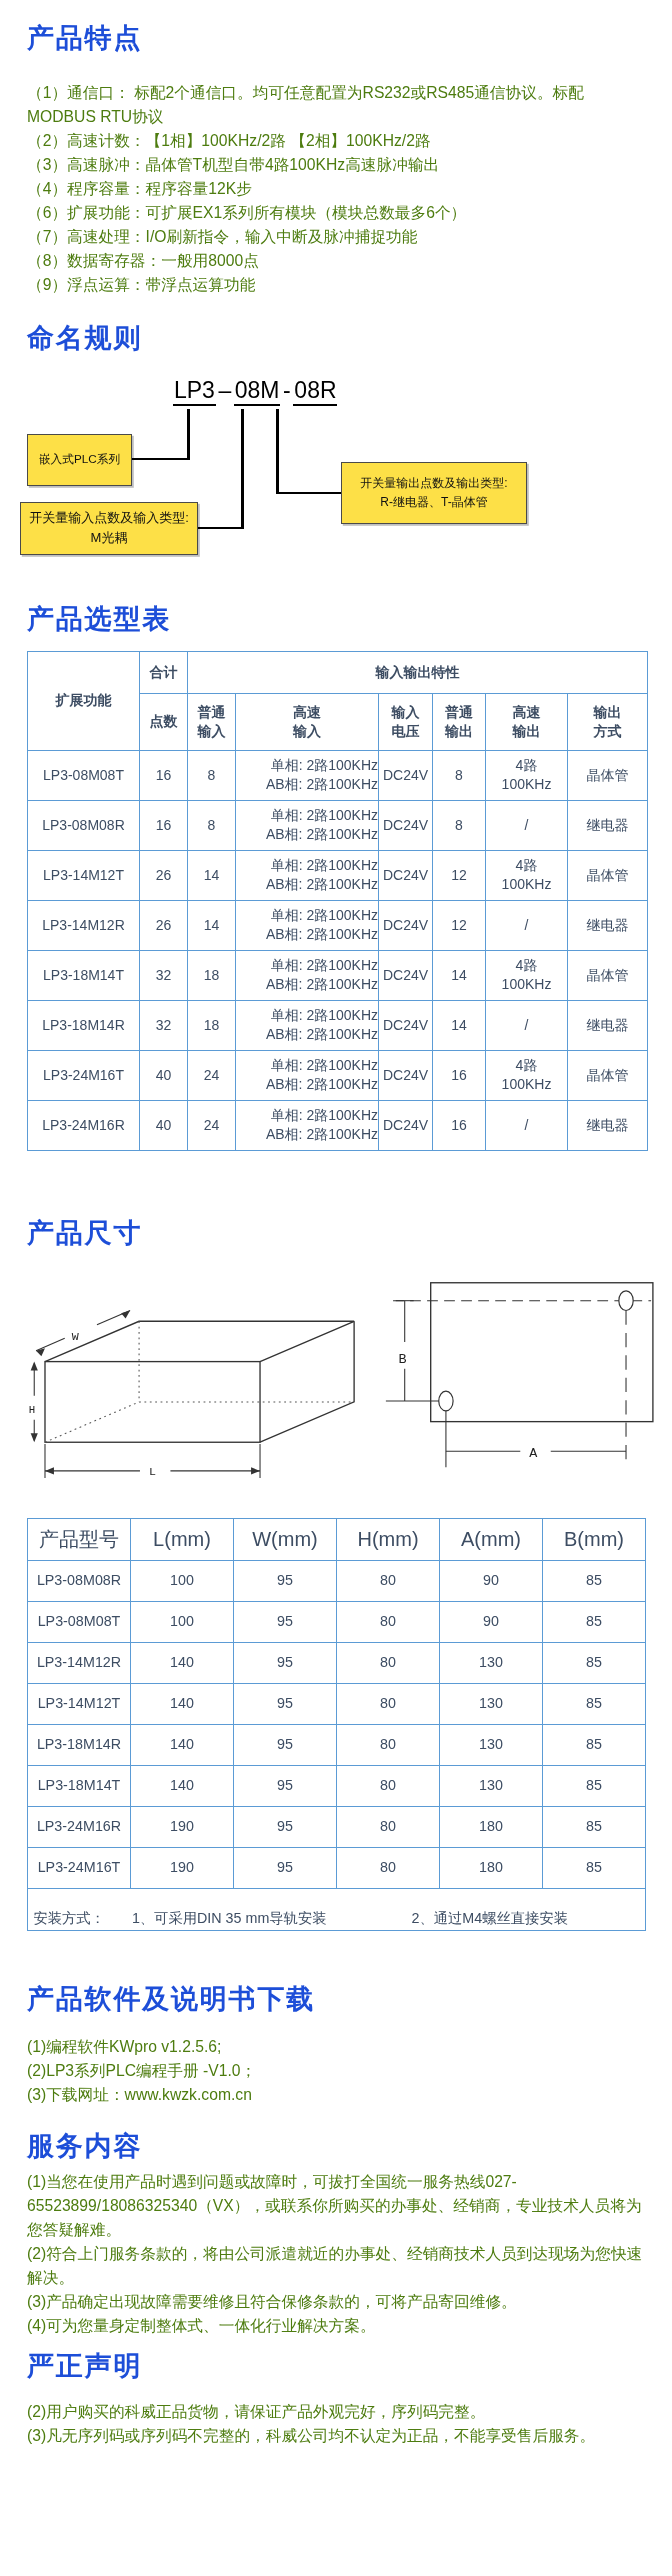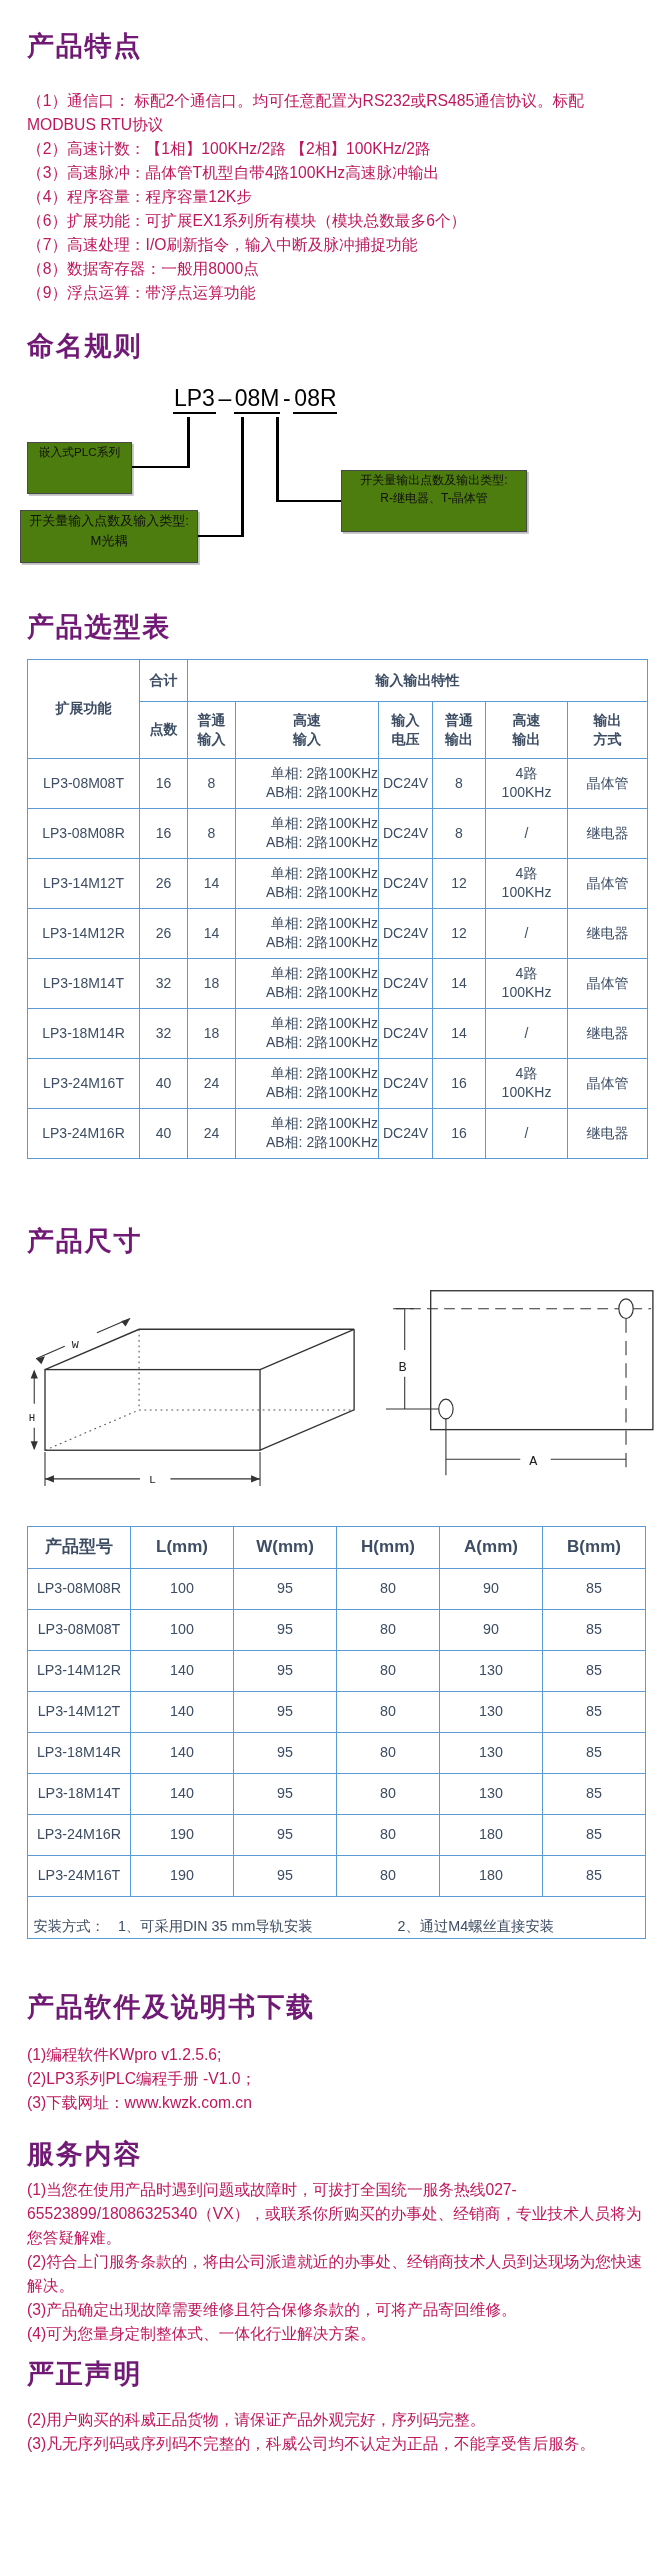--- a/index.html
+++ b/index.html
@@ -1,43 +1,43 @@
 <!DOCTYPE html>
 <html style="font-size:14.3px"><head>
 <meta charset="utf-8">
 <style>
   html,body{margin:0;padding:0;background:#fff}
   .page{position:relative;width:672px;height:2576px;background:#ffffff;overflow:hidden;
         font-family:"Liberation Sans","DejaVu Sans",sans-serif;color:#1a1a1a}
-  .h{font-size:27px;font-weight:bold;color:#701a75;margin:8px 27px;letter-spacing:1.8px;line-height:32px}
-  .txt{margin:0 27px;font-size:15.7px;line-height:24px;color:#be185d}
+  .h{font-size:27px;font-weight:bold;color:#1d4ed8;margin:0 27px;letter-spacing:1.8px;line-height:32px}
+  .txt{margin:0 27px;font-size:15.7px;line-height:24px;color:#4d7c0f}
   .txt .li{white-space:normal}
   
   .ndiag{position:relative;width:672px;height:226px;margin-top:16px}
   .model{position:absolute;left:173px;top:7.2px;font-size:23px;color:#000;white-space:nowrap;font-weight:500}
   .mpart{border-bottom:2.7px solid #000;padding:0 0.9px 1.8px}
   .msep{padding:0 2.7px 1.8px}
   .cline{position:absolute;background:#000}
-  .nbox{position:absolute;background:#4d7c0f;border:0.9px solid #4a4a4a;box-shadow:1.8px 1.8px 0 rgba(0,0,0,.25);
-        display:flex;flex-direction:column;text-align:center;color:#111;line-height:1.55}
+  .nbox{position:absolute;background:#fde047;border:0.9px solid #4a4a4a;box-shadow:1.8px 1.8px 0 rgba(0,0,0,.25);
+        display:flex;flex-direction:column;justify-content:center;text-align:center;color:#111;line-height:1.55}
   .nbox.series{left:27px;top:64px;width:103px;height:50px;font-size:11.7px}
   .nbox.inbox{left:20px;top:132px;width:176px;height:51px;font-size:13px}
   .nbox.outbox{left:341px;top:92px;width:184px;height:60px;font-size:12px}
   
   .ptable{border-collapse:collapse;margin:16px 0 0 27px;table-layout:fixed;width:618px}
   .ptable th,.ptable td{border:0.9px solid #5b9bd5;color:#3d4d63;text-align:center;
         vertical-align:middle;white-space:pre-line;padding:0;line-height:1.35;overflow:hidden}
   .sel thead tr.r1 th{height:41px;font-size:14px;font-weight:600}
   .sel thead tr.r2 th{height:56px;font-size:14px;font-weight:600}
   .sel tbody td{height:49px;font-size:14px}
   .sel tbody td:nth-child(4){text-align:right;padding-left:7.2px}
-  .dim thead th{height:41px;font-size:17px;font-weight:700}
+  .dim thead th{height:41px;font-size:20px;font-weight:400}
   .dim tbody td{height:40px;font-size:14.3px}
   .dim td.foot{height:41px;text-align:left;padding-left:5.4px;font-size:14.3px}
-  .foot .fi1{margin-left:13px}
+  .foot .fi1{margin-left:27px}
   .foot .fi2{margin-left:85px}
   
   .ddiag{position:relative;width:672px;height:235px;margin-top:18px}
   .ddiag svg{position:absolute}
   .svg3d{left:25px;top:5.4px}
   .svgplate{left:375px;top:5.4px}
   .dimlabel{font-family:"Liberation Mono","DejaVu Sans Mono",monospace;fill:#222}
   
   .page{padding-top:21.5px;box-sizing:border-box}
   #features-list{margin-top:27px}

